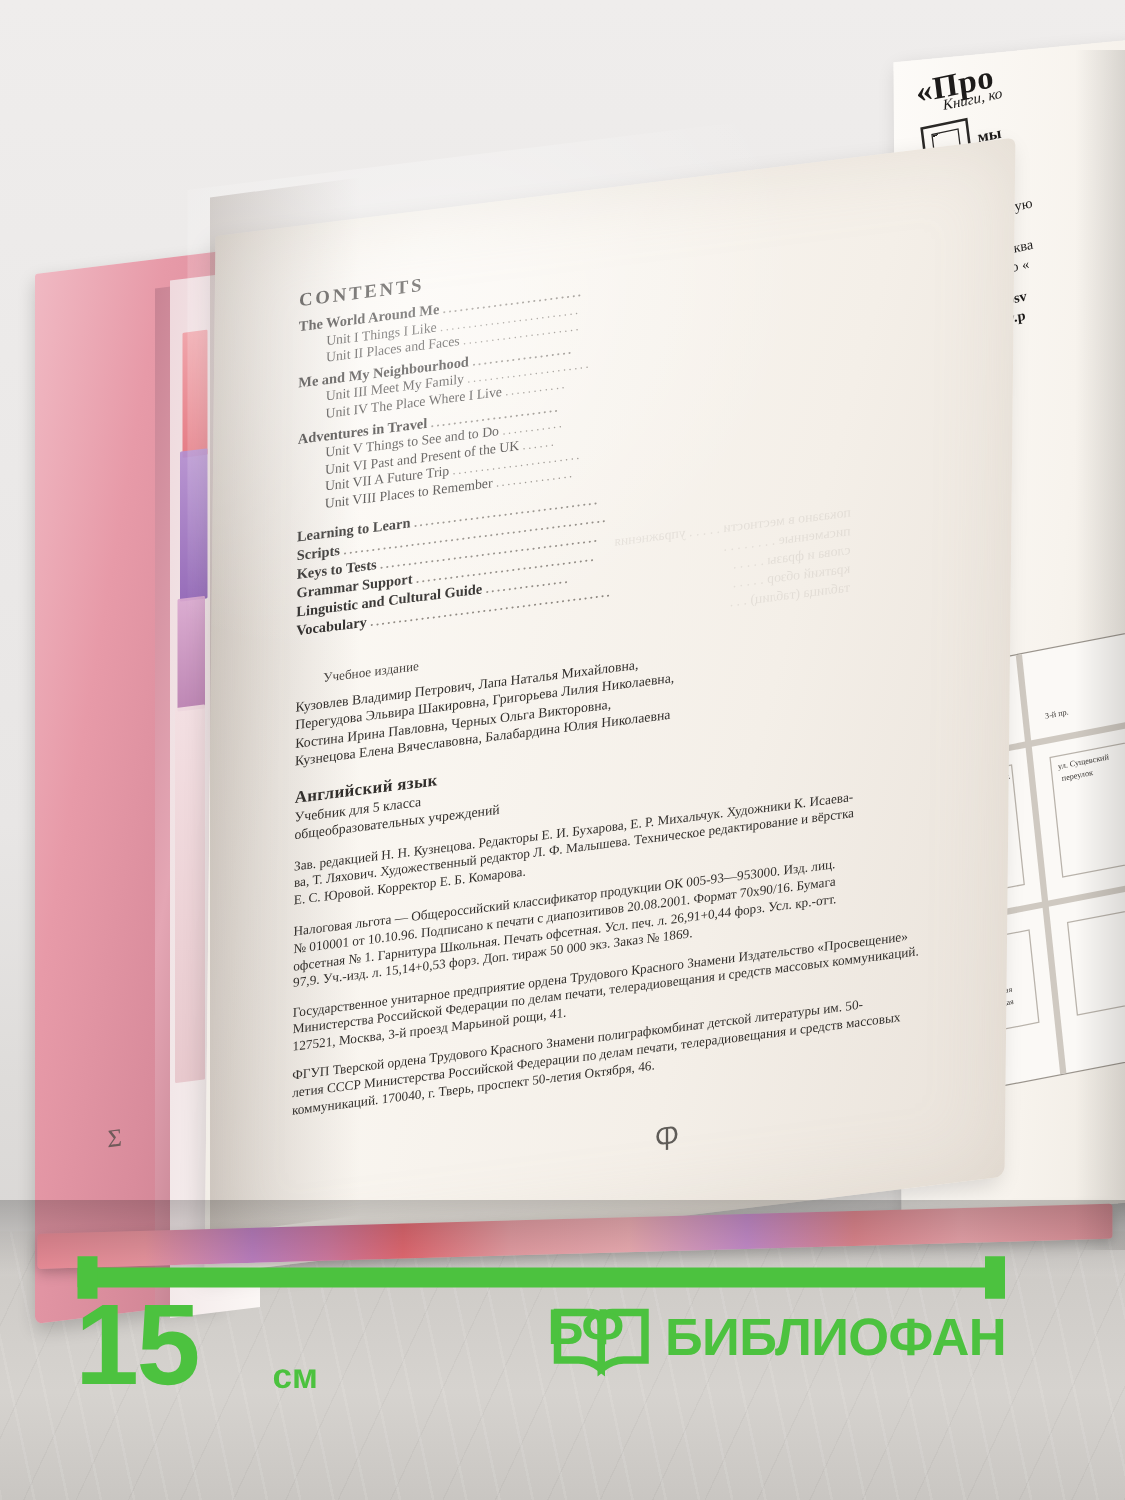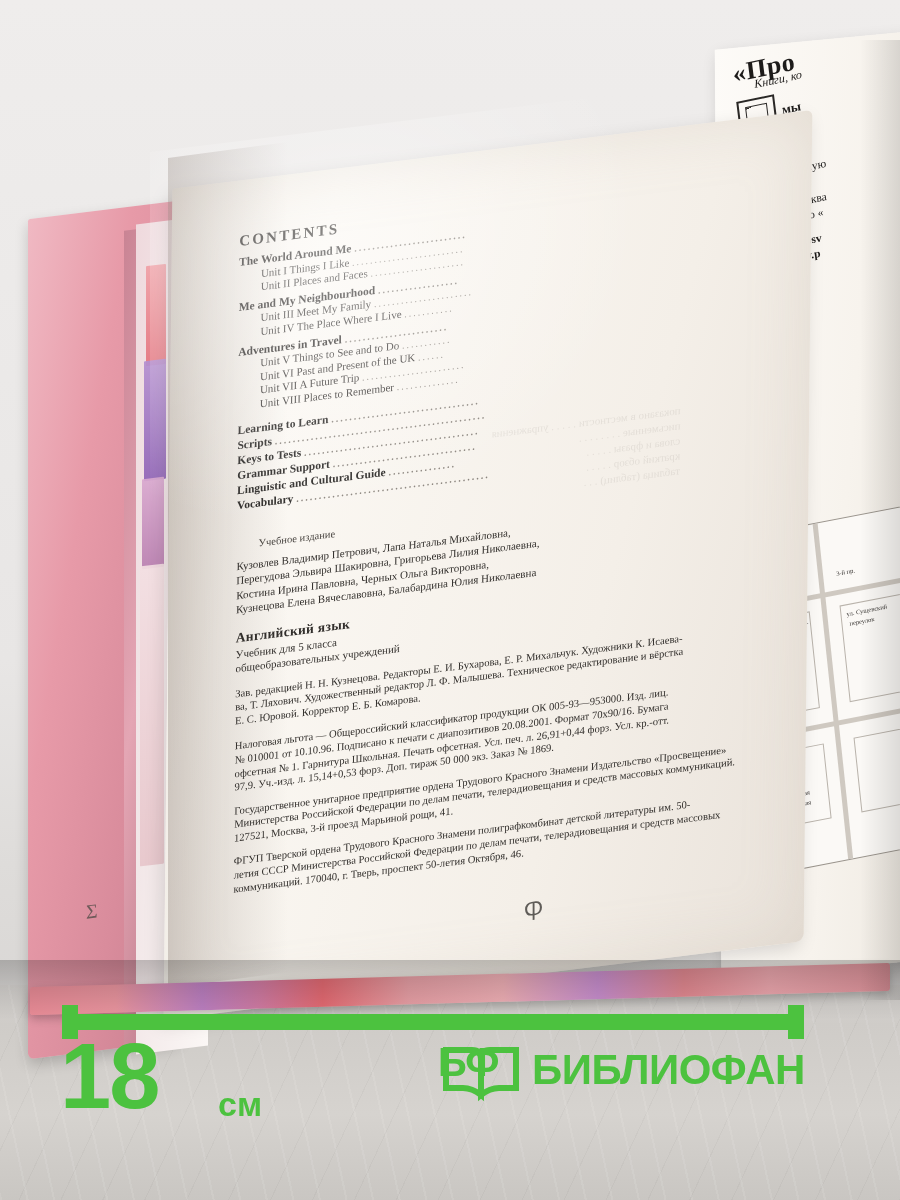--- a/index.html
+++ b/index.html
@@ -178,21 +178,21 @@
     content:"";position:absolute;top:-9px;width:16px;height:34px;background:#4cc23f;
   }
   .ruler:before{left:0;}
   .ruler:after{right:0;}
   .wm-num{
     position:absolute;left:60px;top:1030px;color:#4cc23f;font-weight:bold;
     font-size:92px;line-height:92px;font-family:"Liberation Sans",sans-serif;letter-spacing:-2px;
   }
   .wm-cm{
     position:absolute;left:218px;top:1085px;color:#4cc23f;font-weight:bold;
-    font-size:34px;font-family:"Liberation Sans",sans-serif;
+    font-size:28px;font-family:"Liberation Sans",sans-serif;
   }
   .wm-bf{
     position:absolute;left:438px;top:1040px;color:#4cc23f;font-weight:bold;
     font-size:40px;font-family:"Liberation Sans",sans-serif;letter-spacing:-1px;
   }
   .wm-book{
     position:absolute;left:442px;top:1040px;width:78px;height:62px;
   }
   .wm-word{
     position:absolute;left:532px;top:1046px;color:#4cc23f;font-weight:bold;
@@ -338,21 +338,21 @@
   <div class="sigma">Σ</div>
   <div class="logo-mark">Ⴔ</div>
 
   <div class="bottom-stripes"></div>
 
   <div class="glare"></div>
   <div class="shadow-right"></div>
   <div class="shadow-bottom"></div>
 
   <div class="ruler"></div>
-  <div class="wm-num">18</div>
+  <div class="wm-num">15</div>
   <div class="wm-cm">см</div>
 
   <svg class="wm-book" viewBox="0 0 78 62">
     <path d="M4 10 h26 q9 0 9 9 v36 q-9 -7 -18 -7 h-17 z" fill="none" stroke="#4cc23f" stroke-width="6"></path>
     <path d="M74 10 h-26 q-9 0 -9 9 v36 q9 -7 18 -7 h17 z" fill="none" stroke="#4cc23f" stroke-width="6"></path>
   </svg>
   <div class="wm-bf">БФ</div>
   <div class="wm-word">БИБЛИОФАН</div>
 
 </div>

